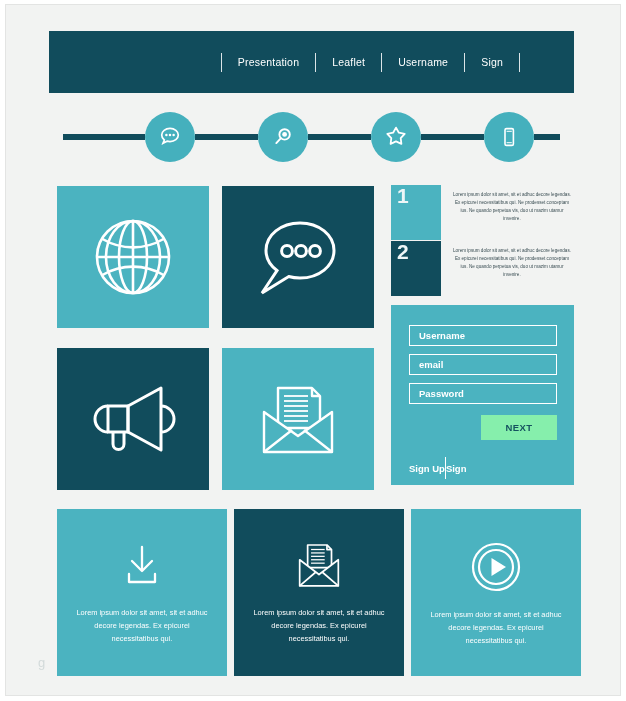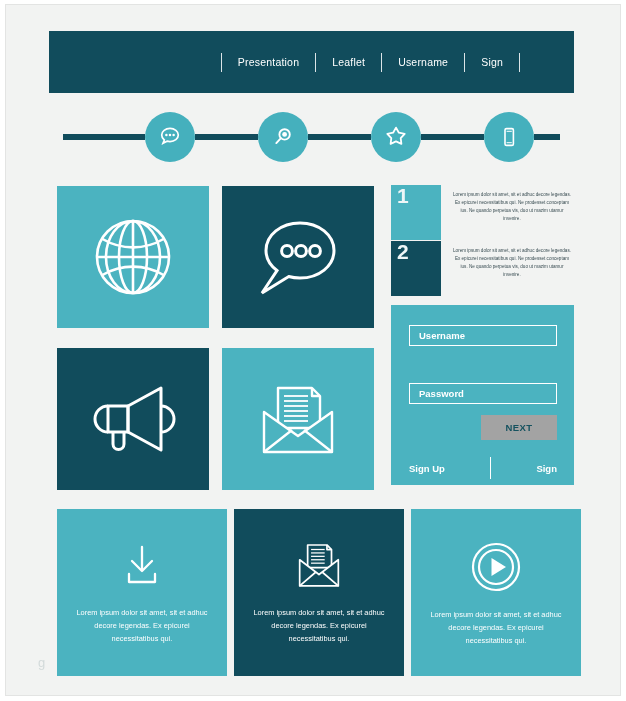--- a/index.html
+++ b/index.html
@@ -150,38 +150,37 @@
     font-size: 9.5px;
     font-weight: bold;
     cursor: text;
   }
   .next-btn {
     position: absolute;
     left: 90px;
     top: 110px;
     width: 76px;
     height: 25px;
-    background: #a3a3a3;
+    background: #86efac;
     color: #15525f;
     font-size: 9.5px;
     font-weight: bold;
     display: flex;
     align-items: center;
     justify-content: center;
     letter-spacing: .4px;
     cursor: pointer;
   }
   .login-foot {
     position: absolute;
     left: 18px;
     top: 152px;
     width: 148px;
     display: flex;
     align-items: center;
-    justify-content: space-between;
   }
   .login-foot a {
     color: #ffffff;
     font-size: 9.5px;
     font-weight: bold;
     text-decoration: none;
     cursor: pointer;
   }
   .foot-sep {
     width: 1px;
@@ -341,20 +340,21 @@
   </div>
   <div class="numtext" style="top:186px;">Lorem ipsum dolor sit amet, sit et adhuc decore legendas. Ex epicurei necessitatibus qui. Ne prodesset conceptam ius. Ne quando perpetua vis, duo ut mazim utamur invenire.</div>
 
   <div class="numblock dark" style="top:236px;">
     <span>2</span>
   </div>
   <div class="numtext" style="top:242px;">Lorem ipsum dolor sit amet, sit et adhuc decore legendas. Ex epicurei necessitatibus qui. Ne prodesset conceptam ius. Ne quando perpetua vis, duo ut mazim utamur invenire.</div>
 
   <div class="login">
     <div class="field" style="top:20px;">Username</div>
+    <div class="field" style="top:49px;">email</div>
     <div class="field" style="top:78px;">Password</div>
 
     <div class="next-btn">NEXT</div>
 
     <div class="login-foot">
       <a>Sign Up</a>
       <div class="foot-sep"></div>
       <a>Sign</a>
     </div>
   </div>

